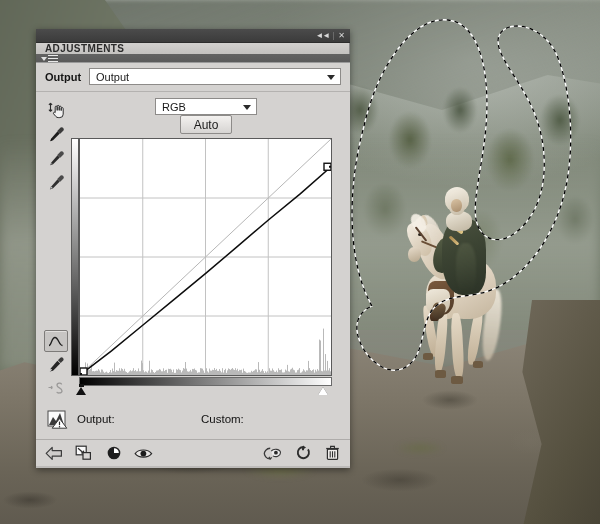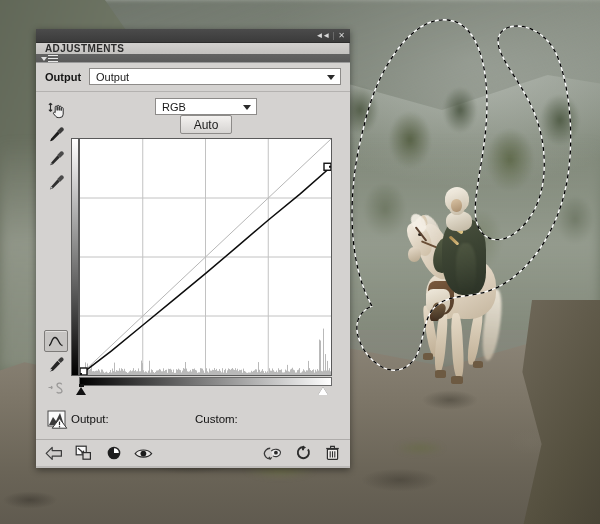--- a/index.html
+++ b/index.html
@@ -268,21 +268,21 @@
   .tri-white{top:249px;left:247px;border-bottom:8px solid #fff;
     filter:drop-shadow(0 0 0.6px #3a3a3a);}
   .tri-stem{position:absolute;width:5px;height:3px;background:#111;top:246px;left:7.5px;}
 
   .row-io{
     display:flex;align-items:center;gap:0;
     padding:8px 9px 9px 9px;background:#d4d2d0;
   }
   .warn{width:26px;height:22px;display:flex;align-items:center;justify-content:center;}
   .io-lbl{font-size:11.5px;color:#111;}
-  .io-out{width:124px;}
+  .io-out{margin-left:6px;width:124px;}
   .io-in{}
 
   .footer{
     border-top:1px solid #aeacaa;background:#d4d2d0;
     height:26px;display:flex;align-items:center;padding:0 8px;gap:11px;
   }
   .fspacer{flex:1;}
   .fic{display:flex;align-items:center;justify-content:center;width:19px;height:19px;}
 
   

